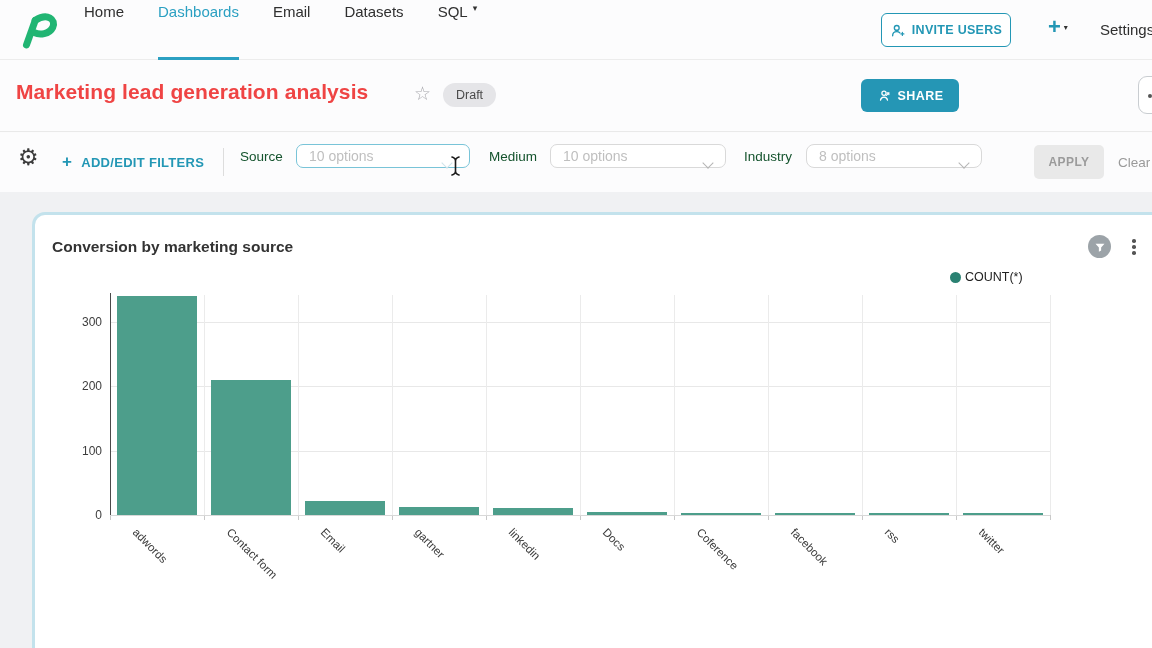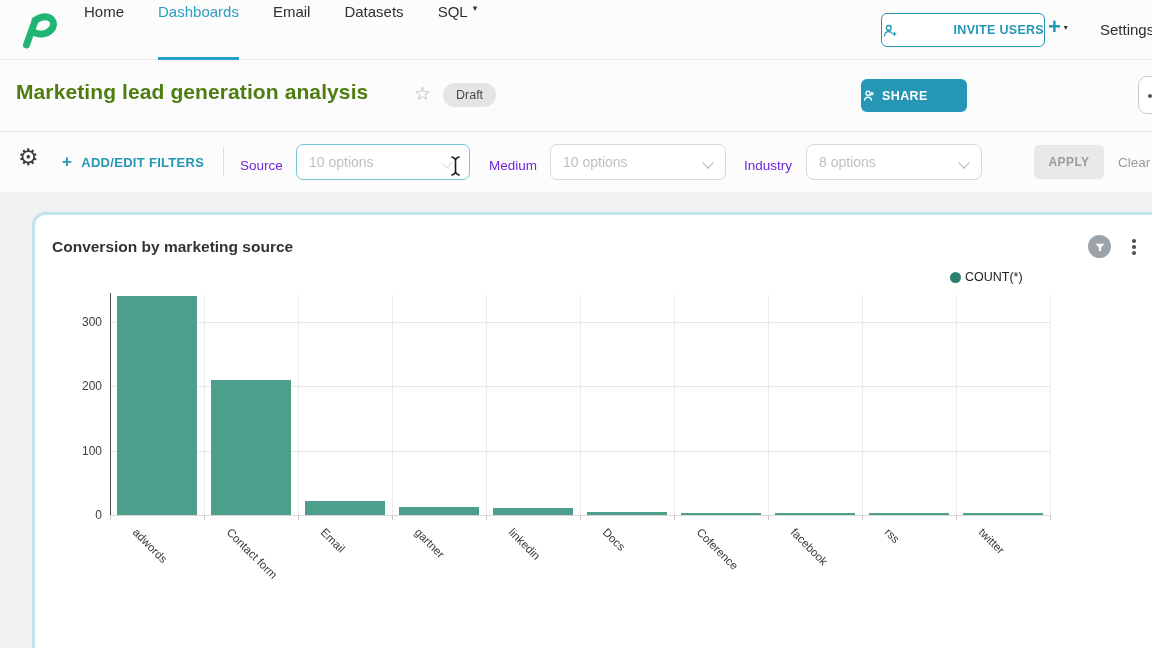--- a/index.html
+++ b/index.html
@@ -6,44 +6,44 @@
   body { font-family:"Liberation Sans", sans-serif; }
   .screen { position:relative; width:1152px; height:648px; overflow:hidden; background:#fbfbfc; }
 
   
   .header { position:absolute; top:0; left:0; width:100%; height:60px; background:#fcfcfd; border-bottom:1px solid #ececec; z-index:5; }
   .logo { position:absolute; left:16px; top:9px; width:42px; height:42px; }
   .nav { position:absolute; left:84px; top:0; height:60px; display:flex; gap:34px; align-items:stretch; }
   .nav-item { display:flex; align-items:flex-start; font-size:15px; color:#2f2f2f; cursor:pointer; border-bottom:3px solid transparent; padding-top:3px; }
   .nav-item.active { color:#2ba0c2; border-bottom-color:#2ba0c2; }
   .nav-caret { font-size:9px; color:#333; margin-left:5px; }
-  .invite-btn { position:absolute; left:881px; top:13px; width:164px; height:34px; border:1.5px solid #2397b5; background:#fff; border-radius:6px; color:#2397b5; font-size:12.5px; font-weight:bold; letter-spacing:.3px; display:flex; align-items:center; justify-content:space-between; gap:7px; cursor:pointer; }
+  .invite-btn { position:absolute; left:881px; top:13px; width:130px; height:34px; border:1.5px solid #2397b5; background:#fff; border-radius:6px; color:#2397b5; font-size:12.5px; font-weight:bold; letter-spacing:.3px; display:flex; align-items:center; justify-content:center; gap:7px; cursor:pointer; }
   .plus-cluster { position:absolute; left:1048px; top:16px; display:flex; align-items:center; gap:3px; cursor:pointer; }
   .plus-glyph { color:#2397b5; font-size:22px; font-weight:bold; line-height:22px; }
   .plus-caret { font-size:8px; color:#333; }
   .settings-label { position:absolute; left:1100px; top:21px; font-size:15px; color:#2f2f2f; white-space:nowrap; cursor:pointer; }
 
   
   .title-row { position:absolute; top:60px; left:0; width:100%; height:72px; background:#fcfcfd; border-bottom:1px solid #e9e9e9; z-index:4; }
-  .page-title { position:absolute; left:16px; top:20px; font-size:21px; font-weight:bold; color:#4d7c0f; letter-spacing:.1px; }
+  .page-title { position:absolute; left:16px; top:20px; font-size:21px; font-weight:bold; color:#ef4444; letter-spacing:.1px; }
   .fav-star { position:absolute; left:414px; top:22px; font-size:19px; color:#a9a9ae; cursor:pointer; }
   .draft-badge { position:absolute; left:443px; top:23px; height:24px; padding:0 13px; background:#e5e5e8; border-radius:12px; font-size:12.5px; color:#4a4a4a; display:flex; align-items:center; }
-  .share-btn { position:absolute; left:861px; top:19px; width:106px; height:33px; background:#2596b5; border:none; border-radius:6px; color:#fff; font-size:12.5px; font-weight:bold; letter-spacing:.4px; display:flex; align-items:center; gap:7px; cursor:pointer; }
+  .share-btn { position:absolute; left:861px; top:19px; width:98px; height:33px; background:#2596b5; border:none; border-radius:6px; color:#fff; font-size:12.5px; font-weight:bold; letter-spacing:.4px; display:flex; align-items:center; justify-content:center; gap:7px; cursor:pointer; }
   .edit-btn { position:absolute; left:979px; top:19px; width:148px; height:33px; background:#eaf3f5; border:none; border-radius:6px; color:#2596b5; font-size:12.5px; font-weight:bold; letter-spacing:.3px; cursor:pointer; }
   .more-btn { position:absolute; left:1138px; top:16px; width:34px; height:38px; background:#fff; border:1.5px solid #c9cdd1; border-radius:9px; cursor:pointer; }
   .more-dot { position:absolute; left:9px; top:17px; width:4px; height:4px; border-radius:50%; background:#555; }
 
   
   .filter-row { position:absolute; top:133px; left:0; width:100%; height:59px; background:#fcfcfd; z-index:3; }
   .gear-icon { position:absolute; left:18px; top:13px; font-size:23px; color:#3c3c3c; cursor:pointer; line-height:1; }
   .addedit { position:absolute; left:62px; top:19px; display:flex; align-items:center; gap:9px; color:#2397b5; font-size:13px; font-weight:bold; letter-spacing:.3px; cursor:pointer; }
   .addedit .plus { font-size:17px; font-weight:bold; }
   .vdivider { position:absolute; left:223px; top:15px; width:1px; height:28px; background:#ddd; }
-  .filt-label { position:absolute; top:25px; font-size:13.5px; color:#6d28d9; }
-  .select { position:absolute; top:11px; height:36px; background:#fff; border:1px solid #d9d9d9; border-radius:7px; display:flex; align-items:center; padding:0 12px; cursor:pointer; }
+  .filt-label { position:absolute; top:16px; font-size:13.5px; color:#14532d; }
+  .select { position:absolute; top:11px; height:24px; background:#fff; border:1px solid #d9d9d9; border-radius:7px; display:flex; align-items:center; padding:0 12px; cursor:pointer; }
   .select.focused { border:1.5px solid #79c4d8; }
   .select .ph { font-size:14px; color:#bfbfbf; }
   .chev { position:absolute; right:13px; top:14px; width:8px; height:8px; border-left:1.5px solid #b5b5b5; border-bottom:1.5px solid #b5b5b5; transform:rotate(-45deg); }
   .apply-btn { position:absolute; left:1034px; top:12px; width:70px; height:34px; background:#e9e9e9; border:none; border-radius:5px; color:#9b9b9b; font-size:12px; font-weight:bold; letter-spacing:.4px; }
   .clear-link { position:absolute; left:1118px; top:22px; font-size:13.5px; color:#9a9a9a; white-space:nowrap; cursor:pointer; }
   .ibeam { position:absolute; left:449px; top:22px; z-index:9; }
 
   
   .content { position:absolute; top:192px; left:0; width:100%; height:456px; background:#f0f1f3; }
   .card { position:absolute; left:35px; top:23px; width:1135px; height:470px; background:#fff; border-radius:10px; box-shadow:0 0 0 3px #c3e2ec; }

